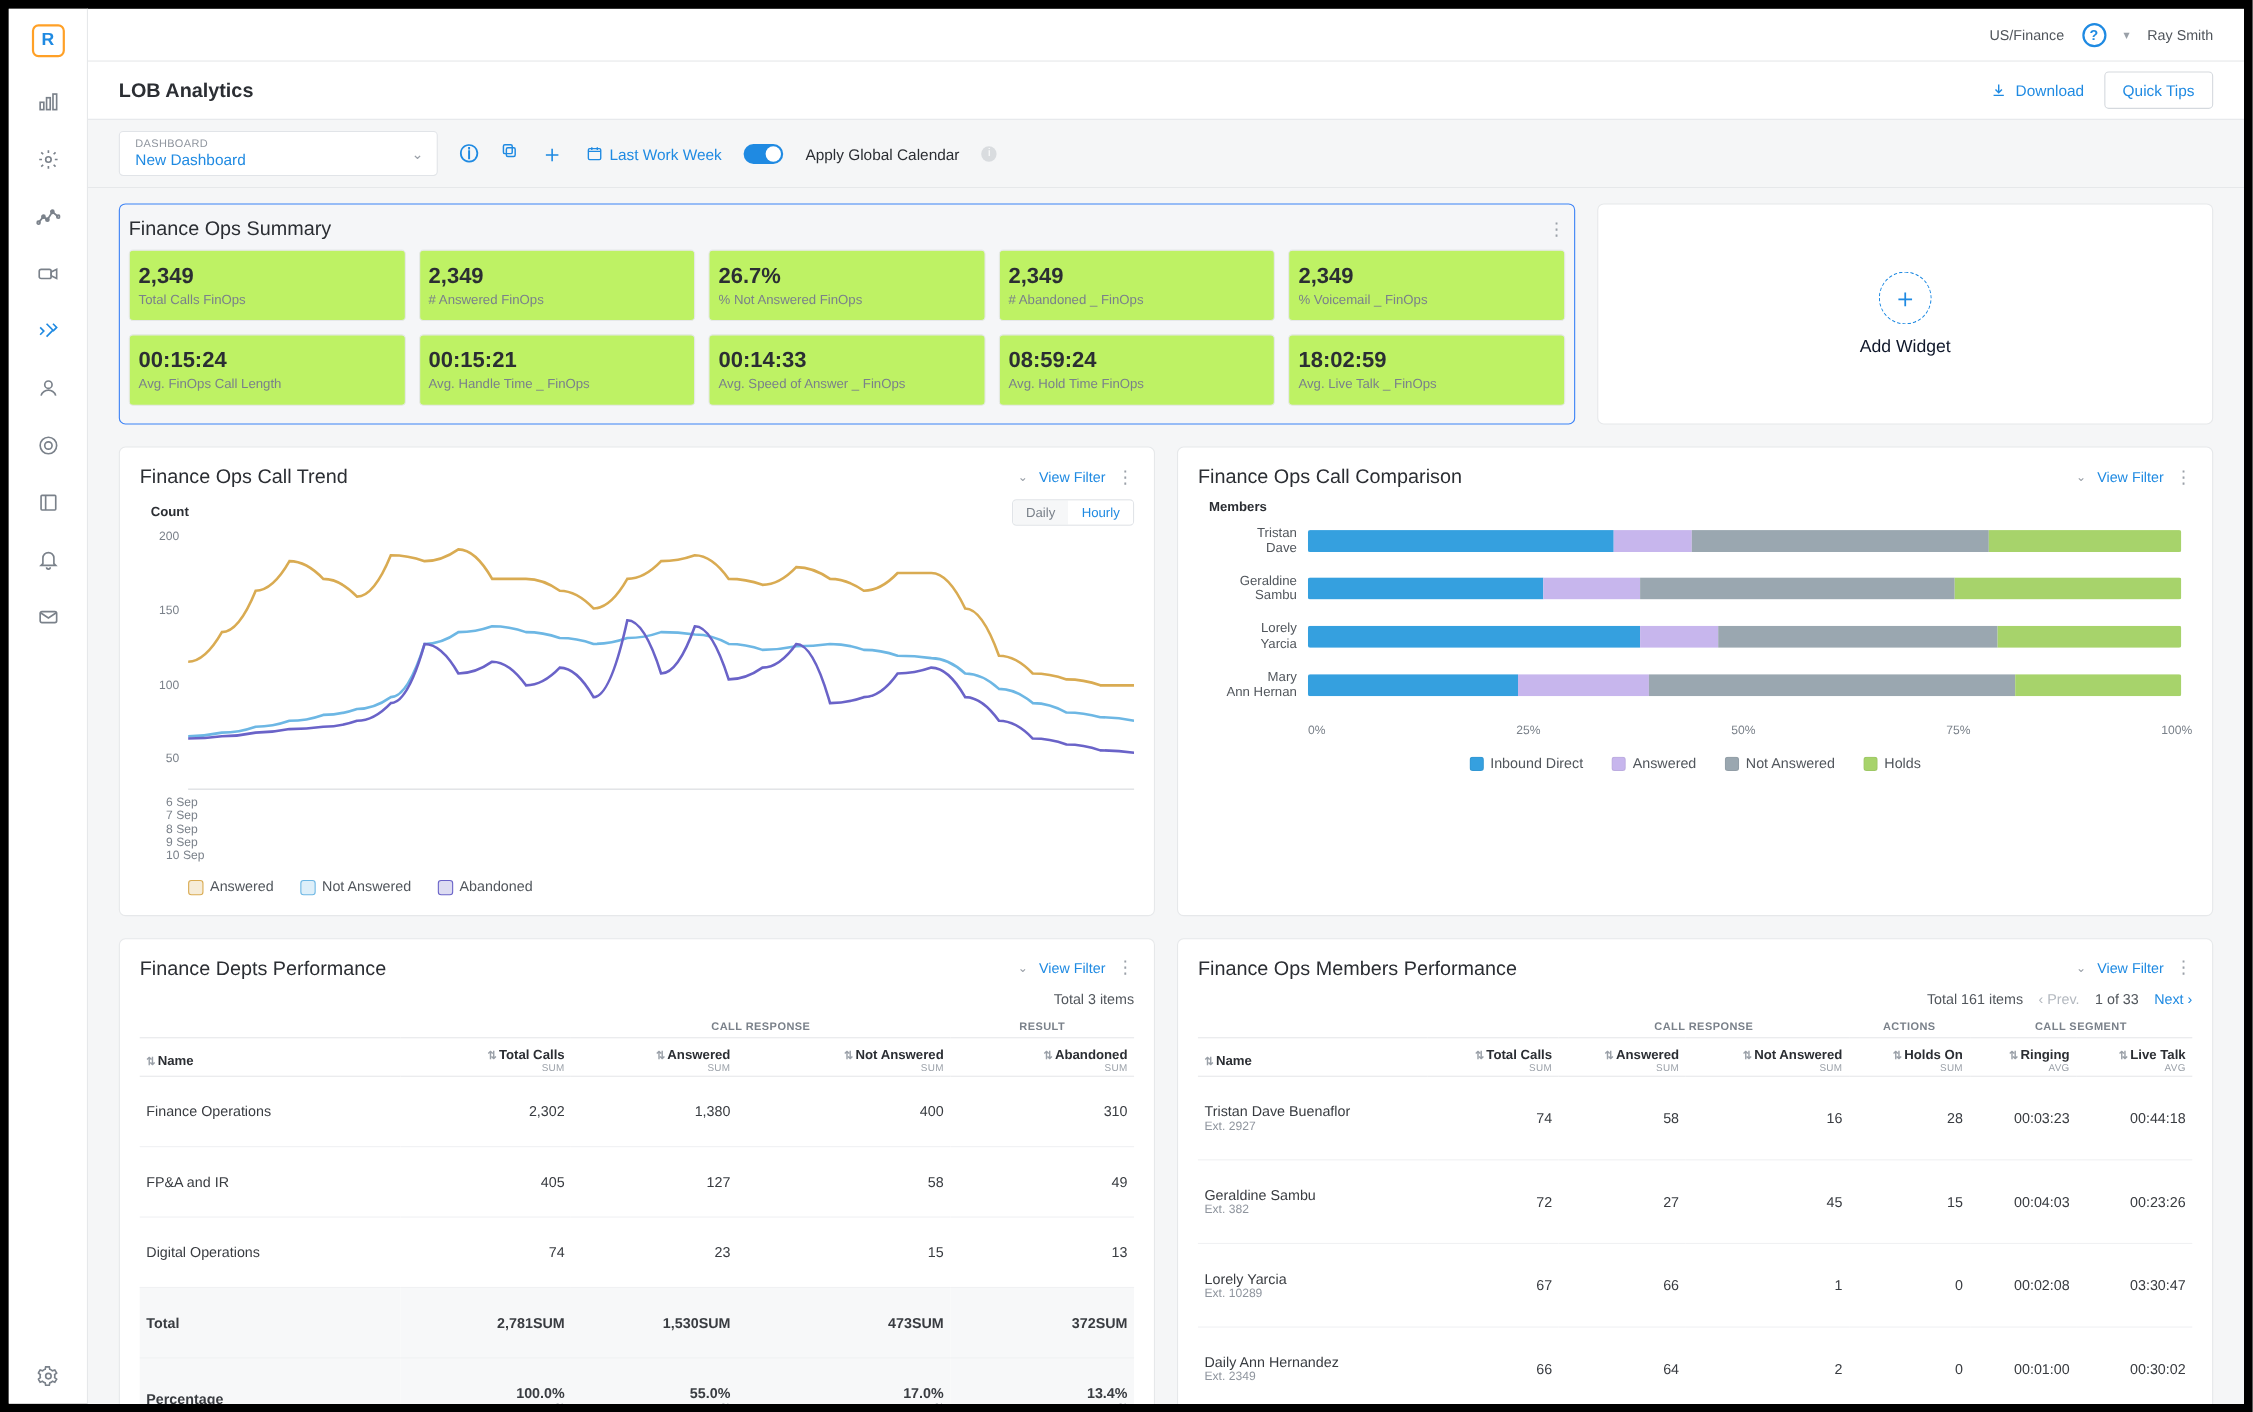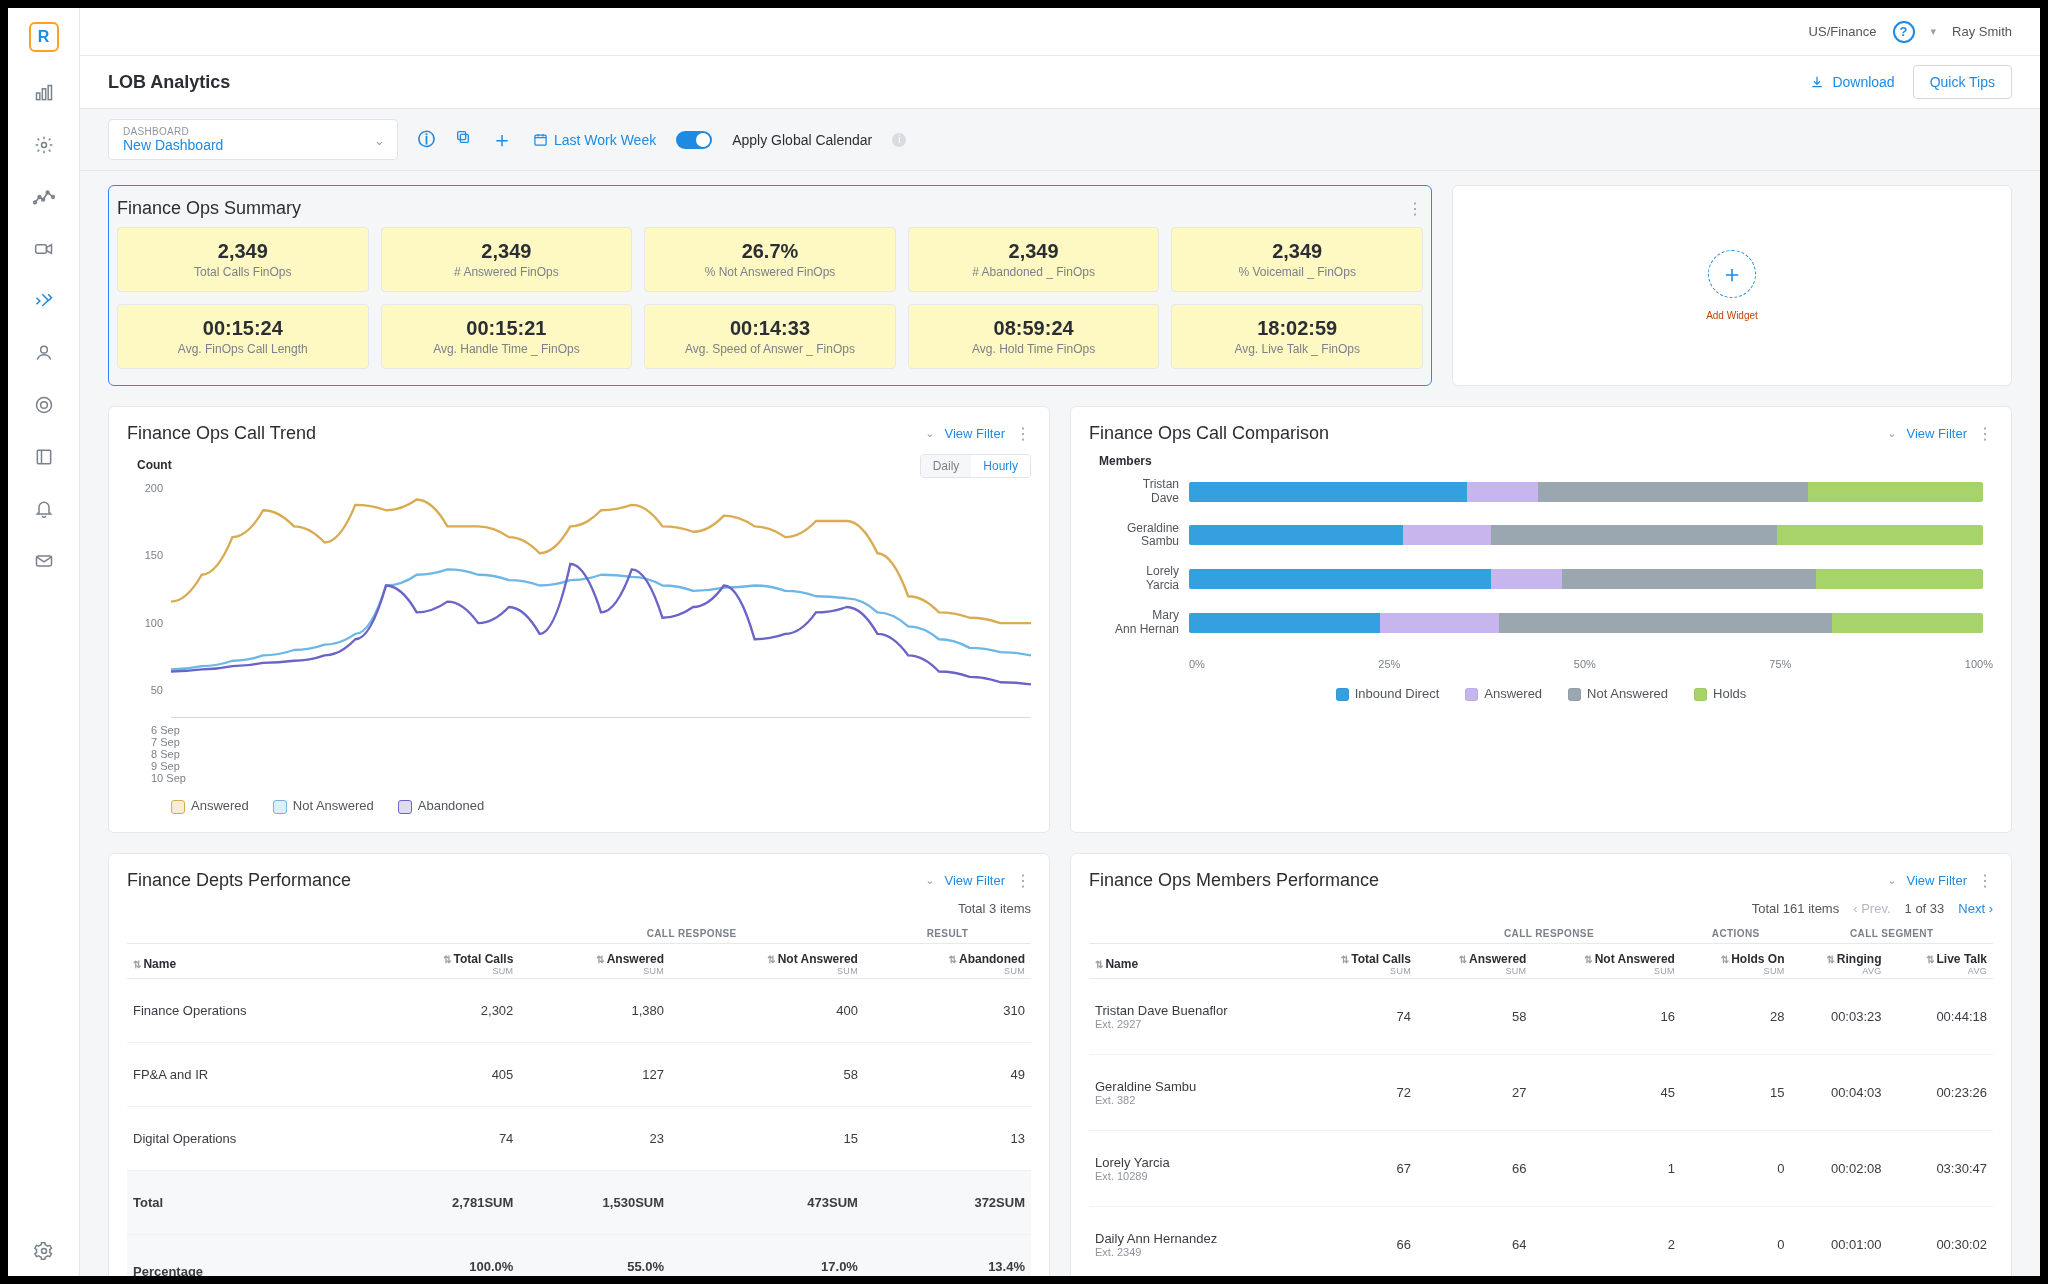--- a/index.html
+++ b/index.html
@@ -35,26 +35,26 @@
 .card { background:#fff; border:1px solid #e6e8ea; border-radius:6px; padding:16px 18px; }
 .card-header { display:flex; align-items:center; justify-content:space-between; margin-bottom:10px; }
 .card-title { font-size:18px; color:#2b2e33; }
 .card-actions { display:flex; align-items:center; gap:10px; color:#9aa0a8; }
 .vf { color:#1f8ae2; font-size:13px; cursor:pointer; }
 .kebab { cursor:pointer; color:#9aa0a8; font-size:16px; }
 .summary { flex:1; background:#f5f6f7; border:none; padding:0; }
 .summary-inner { border:1px solid #3b82f6; border-radius:6px; padding:12px 8px 16px; background:#f5f6f8; }
 .sum-title-row { display:flex; justify-content:space-between; align-items:center; margin-bottom:8px; }
 .kpi-grid { display:grid; grid-template-columns:repeat(5, 1fr); gap:12px; }
-.kpi { background:#fef9c3; border:1px solid #e6e8ea; border-radius:4px; padding:12px 8px; text-align:center; }
+.kpi { background:#bef264; border:1px solid #e6e8ea; border-radius:4px; padding:12px 8px; }
 .kpi-val { font-size:20px; font-weight:600; color:#2b2e33; }
 .kpi-lbl { font-size:12px; color:#7a818a; margin-top:2px; }
 .add-widget-card { width:560px; display:flex; flex-direction:column; align-items:center; justify-content:center; gap:12px; }
 .add-circle { width:48px; height:48px; border:1.5px dashed #1f8ae2; border-radius:50%; display:flex; align-items:center; justify-content:center; color:#1f8ae2; font-size:24px; }
-.add-label { color:#c2410c; font-size:10px; }
+.add-label { color:#0f172a; font-size:16px; }
 .trend-card { flex:1; }
 .compare-card { flex:1; }
 .chart-sub { font-size:12px; font-weight:700; color:#2b2e33; margin:4px 0 6px 10px; }
 .line-chart { position:relative; height:240px; display:flex; }
 .y-ticks { width:44px; display:flex; flex-direction:column; justify-content:space-between; align-items:flex-end; padding:4px 8px 22px 0; font-size:11px; color:#7a818a; }
 .plot { flex:1; position:relative; border-bottom:1px solid #d6d9dd; }
 .plot svg { position:absolute; inset:0; }
 .x-ticks { margin-left:24px; display:flex; justify-content:space-between; font-size:11px; color:#7a818a; padding-top:6px;flex-direction:column; }
 .dh-pill { display:flex; gap:0; border:1px solid #e1e4e8; border-radius:4px; overflow:hidden; }
 .dh-pill span { padding:4px 12px; font-size:12px; cursor:pointer; }

